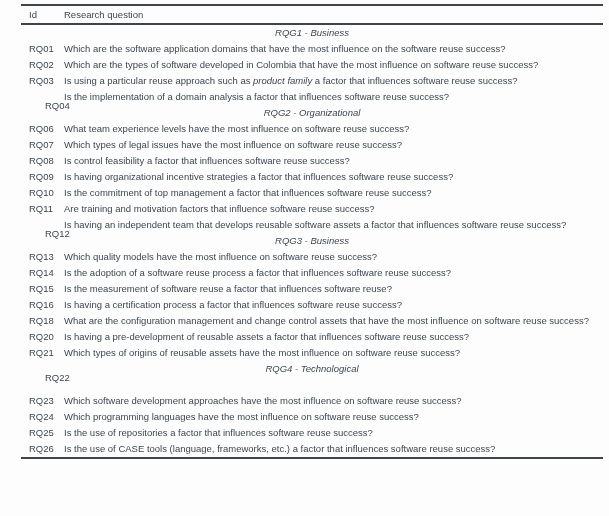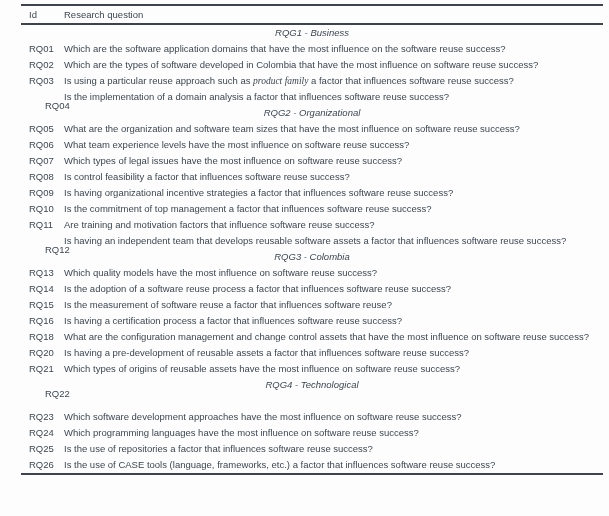--- a/index.html
+++ b/index.html
@@ -52,21 +52,21 @@
   .merged .mid {
     position: absolute; left: 24px; top: 0; bottom: 0;
     display: flex; align-items: center;
   }
   .merged .mq {
     padding-left: 43px;
     height: 16px; line-height: 16px;
     white-space: nowrap;
   }
   .merged .group-row { height: 16px; }
-  .q-text i, .group-row i { font-style: italic; font-family: Liberation Serif, serif; }
+  .q-text i, .group-row i { font-style: italic; }
 </style>
 </head>
 <body>
 
 <div class="page">
   <div class="scan-table">
     <div class="rule-top"></div>
     <div class="thead">
       <span class="col-id">Id</span>
       <span class="col-q">Research question</span>
@@ -85,24 +85,20 @@
         <div class="trow">
           <span class="col-id">RQ03</span>
           <span class="col-q q-text">Is using a particular reuse approach such as <i>product family</i> a factor that influences software reuse success?</span>
         </div>
         <div class="merged">
           <div class="mid">RQ04</div>
           <div class="mq q-text">Is the implementation of a domain analysis a factor that influences software reuse success?</div>
           <div class="group-row">RQG2 - Organizational</div>
         </div>
         <div class="trow">
-          <span class="col-id">RQ05</span>
-          <span class="col-q q-text">What are the organization and software team sizes that have the most influence on software reuse success?</span>
-        </div>
-        <div class="trow">
           <span class="col-id">RQ06</span>
           <span class="col-q q-text">What team experience levels have the most influence on software reuse success?</span>
         </div>
         <div class="trow">
           <span class="col-id">RQ07</span>
           <span class="col-q q-text">Which types of legal issues have the most influence on software reuse success?</span>
         </div>
         <div class="trow">
           <span class="col-id">RQ08</span>
           <span class="col-q q-text">Is control feasibility a factor that influences software reuse success?</span>
@@ -115,21 +111,21 @@
           <span class="col-id">RQ10</span>
           <span class="col-q q-text">Is the commitment of top management a factor that influences software reuse success?</span>
         </div>
         <div class="trow">
           <span class="col-id">RQ11</span>
           <span class="col-q q-text">Are training and motivation factors that influence software reuse success?</span>
         </div>
         <div class="merged">
           <div class="mid">RQ12</div>
           <div class="mq q-text">Is having an independent team that develops reusable software assets a factor that influences software reuse success?</div>
-          <div class="group-row">RQG3 - Colombia</div>
+          <div class="group-row">RQG3 - Business</div>
         </div>
         <div class="trow">
           <span class="col-id">RQ13</span>
           <span class="col-q q-text">Which quality models have the most influence on software reuse success?</span>
         </div>
         <div class="trow">
           <span class="col-id">RQ14</span>
           <span class="col-q q-text">Is the adoption of a software reuse process a factor that influences software reuse success?</span>
         </div>
         <div class="trow">

